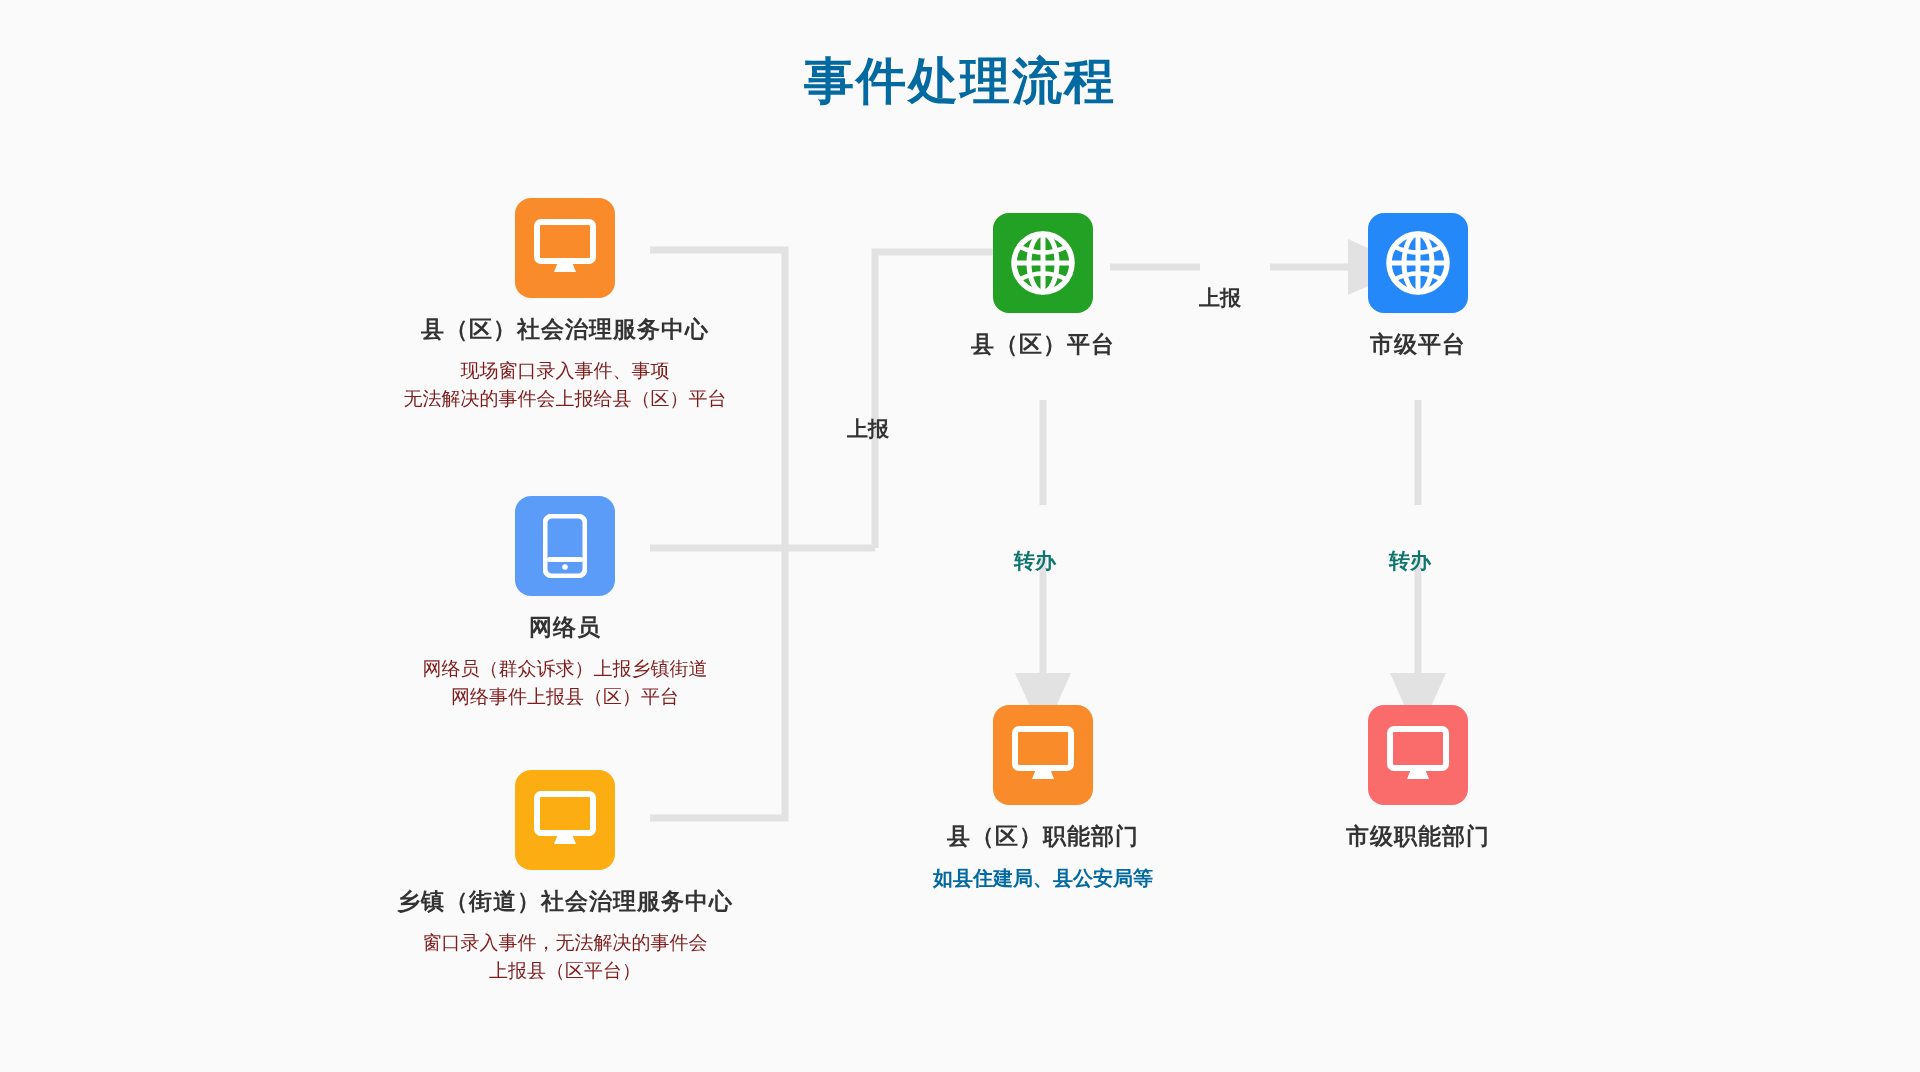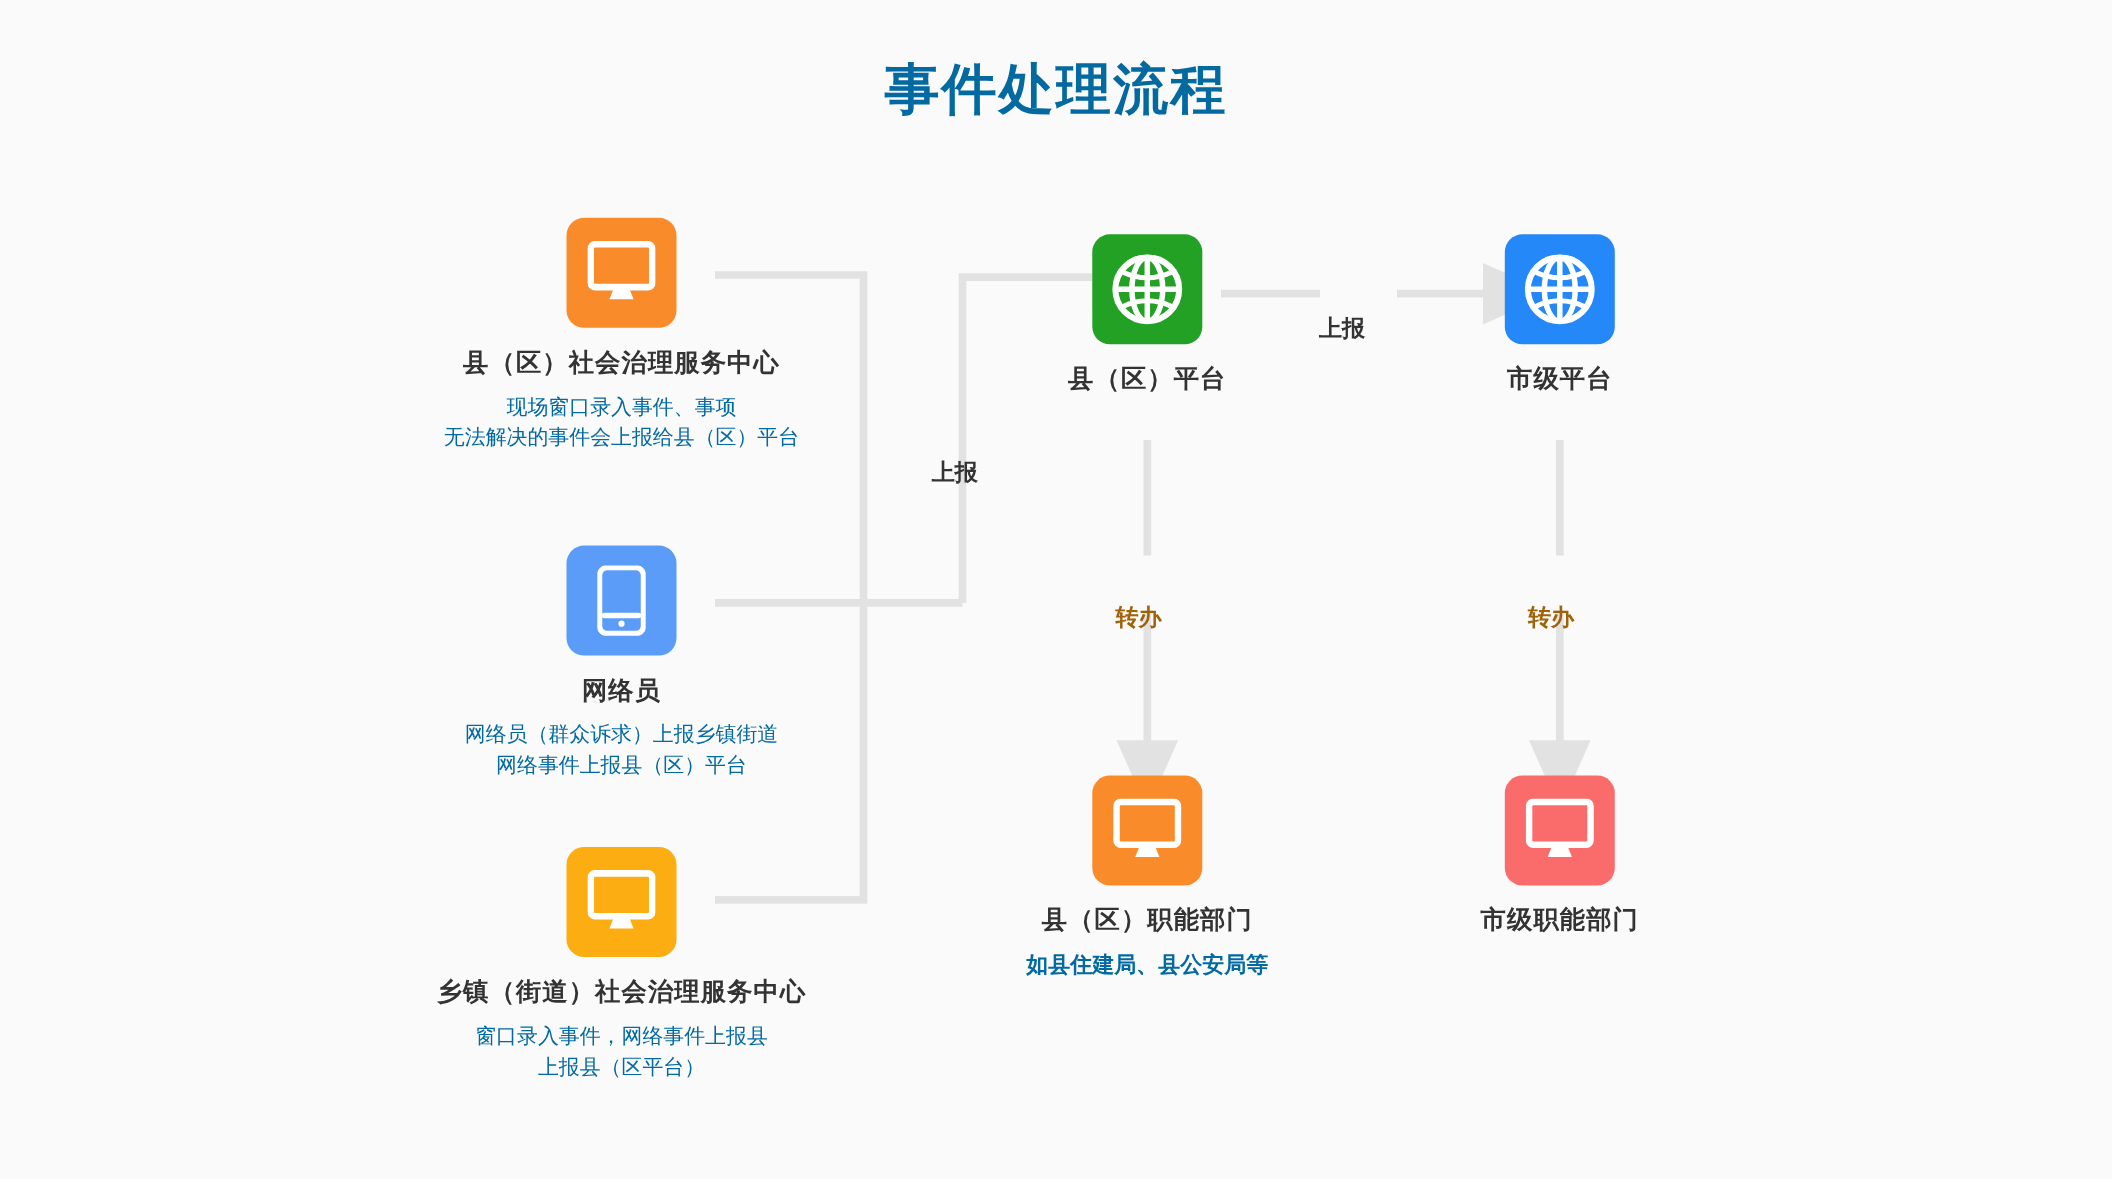--- a/index.html
+++ b/index.html
@@ -48,38 +48,38 @@
     margin-top: 16px;
     font-size: 23px;
     font-weight: bold;
     color: #333333;
     white-space: nowrap;
     letter-spacing: 1px;
   }
   .node-desc {
     margin-top: 12px;
     font-size: 19px;
-    color: #0369a1;
+    color: #7f1d1d;
     line-height: 1.45;
     white-space: nowrap;
   }
   .node-desc.dark {
     color: #0369a1;
     font-weight: bold;
     font-size: 20px;
   }
   .edge-label {
     position: absolute;
     font-size: 21px;
     font-weight: bold;
     white-space: nowrap;
     margin-top: 29px;
   }
   .edge-label.gray { color: #333333; }
-  .edge-label.navy  { color: #a16207; text-align: right; }
+  .edge-label.navy  { color: #0f766e; text-align: right; }
   #wires {
     position: absolute;
     left: 0;
     top: 0;
     width: 1920px;
     height: 1072px;
     pointer-events: none;
   }
 </style>
 </head>
@@ -146,21 +146,21 @@
 
   <div class="node" style="left:365px; top:770px; width:400px;">
     <div class="icon-box" style="background:#fbad12;">
       <svg width="62" height="58" viewBox="0 0 62 58" aria-hidden="true">
         <rect x="3" y="3" width="56" height="39" rx="4" ry="4" fill="none" stroke="#ffffff" stroke-width="6"></rect>
         <path d="M24,43 L38,43 L42,53 L20,53 Z" fill="#ffffff"></path>
       </svg>
     </div>
     <div class="node-title">乡镇（街道）社会治理服务中心</div>
     <div class="node-desc">
-      <div>窗口录入事件，网络事件上报县</div>
+      <div>窗口录入事件，无法解决的事件会</div>
       <div>上报县（区平台）</div>
     </div>
   </div>
 
   <div class="node" style="left:1218px; top:213px; width:400px;">
     <div class="icon-box" style="background:#2488f8;">
       <svg width="66" height="66" viewBox="0 0 66 66" aria-hidden="true">
         <circle cx="33" cy="33" r="29" fill="none" stroke="#ffffff" stroke-width="5.5"></circle>
         <line x1="33" y1="4" x2="33" y2="62" stroke="#ffffff" stroke-width="5"></line>
         <line x1="4" y1="33" x2="62" y2="33" stroke="#ffffff" stroke-width="5"></line>

